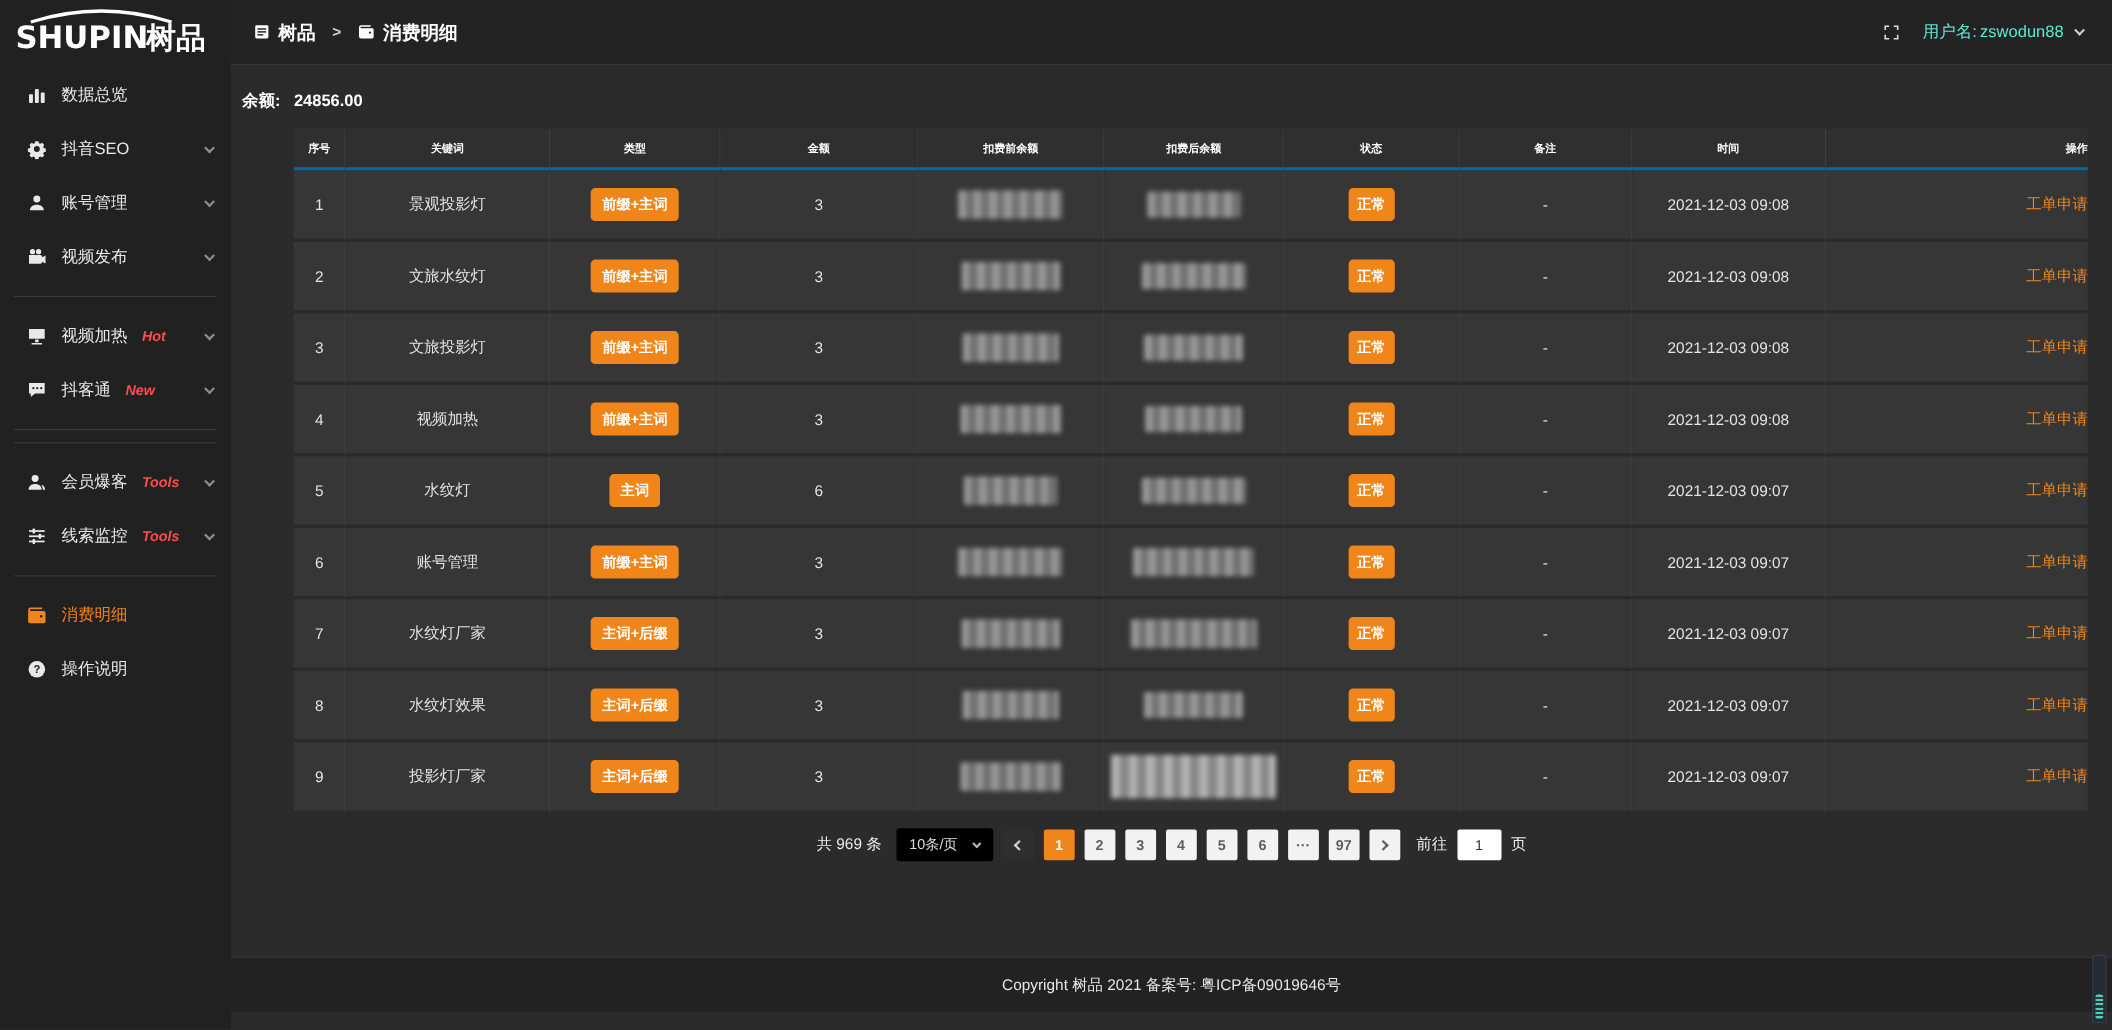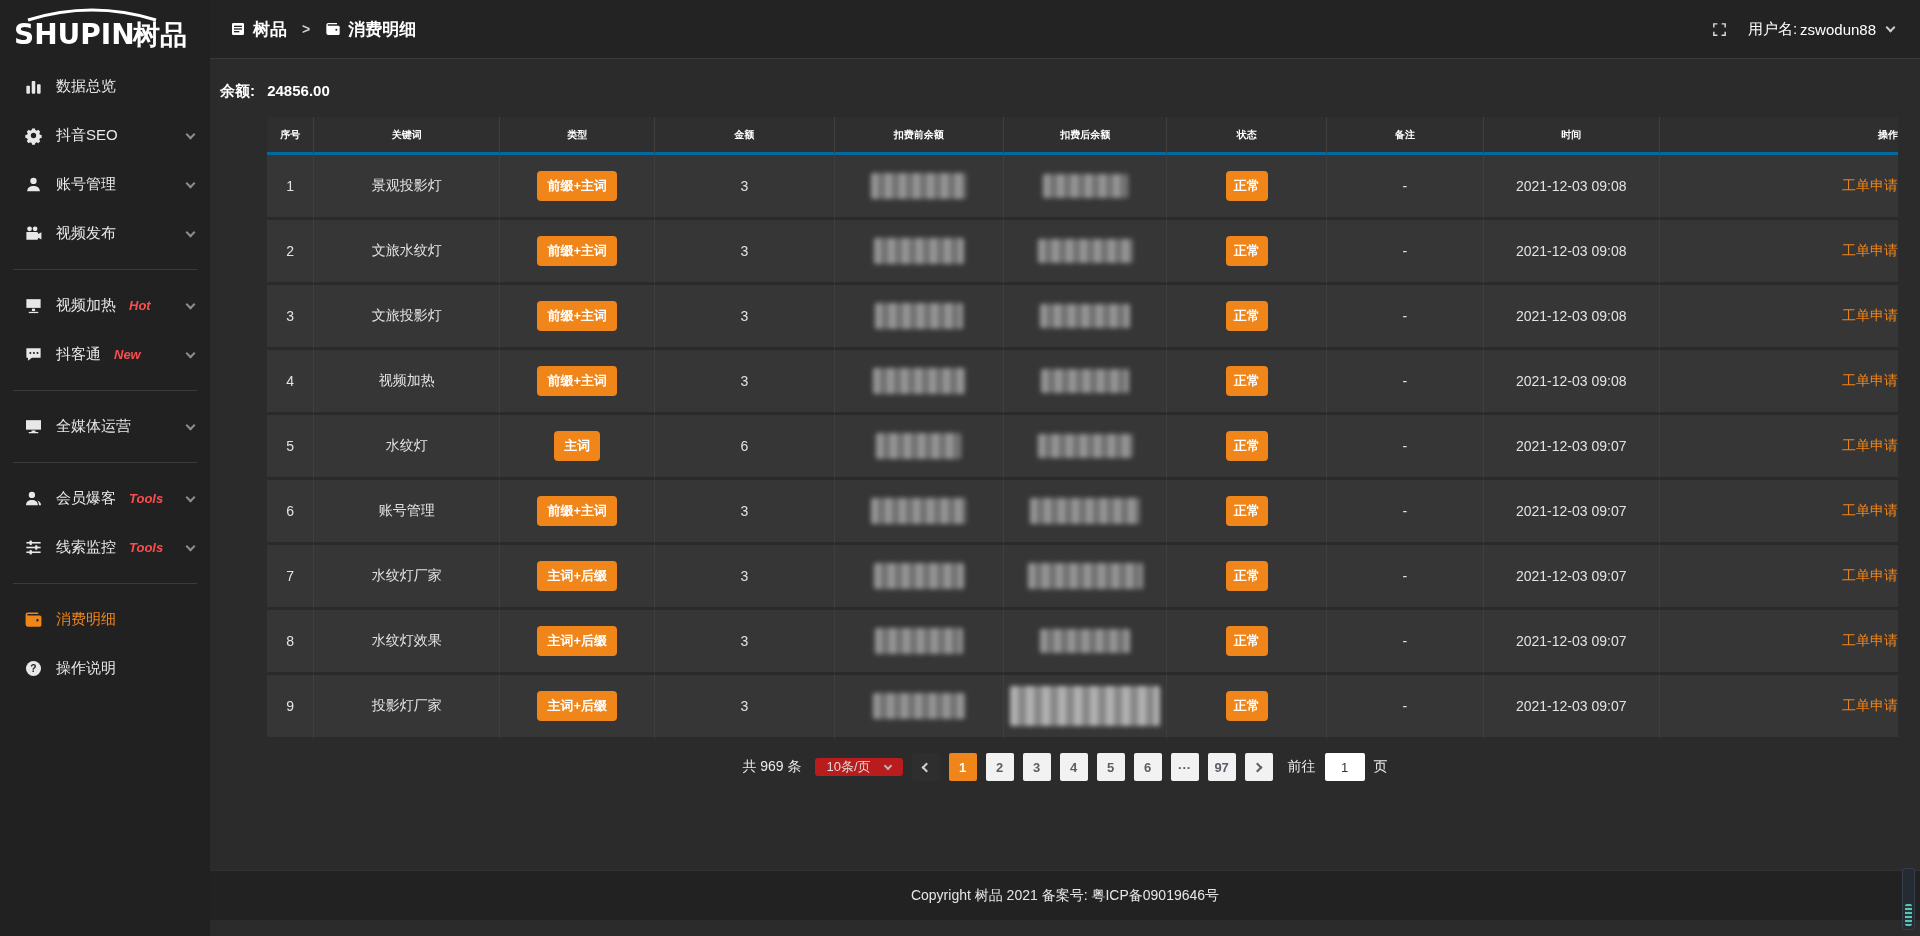--- a/index.html
+++ b/index.html
@@ -28,21 +28,21 @@
   .chev-left{transform:rotate(135deg);margin-left:2px;}
   .chev-right{transform:rotate(-45deg);margin-right:2px;}
   
   .topbar{position:absolute;left:210px;top:0;right:0;height:59px;background:#232324;border-bottom:1px solid #3a3a3b;
     display:flex;align-items:center;justify-content:space-between;padding:0 26px 0 20px;z-index:2;}
   .breadcrumb{display:flex;align-items:center;gap:15px;font-size:17px;font-weight:bold;color:#fff;}
   .bc-item{display:inline-flex;align-items:center;gap:7px;cursor:pointer;}
   .bc-icon{display:inline-flex;}
   .bc-icon svg{width:16px;height:16px;}
   .bc-sep{color:#cfcfcf;font-size:14px;}
-  .topbar-right{display:flex;align-items:center;gap:20px;font-size:15px;color:#ffffff;}
+  .topbar-right{display:flex;align-items:center;gap:20px;font-size:15px;color:#5eead4;}
   .fs-icon{display:inline-flex;cursor:pointer;color:#e0e0e0;}
   .fs-icon svg{width:17px;height:17px;}
   .user-menu{display:inline-flex;align-items:center;gap:3px;cursor:pointer;}
   .user-chev{color:#cccccc;margin-left:8px;}
   
   .content{position:absolute;left:210px;top:60px;right:0;bottom:50px;background:#2b2b2c;overflow:hidden;}
   .balance{padding:22px 0 16px 10px;font-size:15px;color:#fff;font-weight:bold;}
   .balance-value{margin-left:8px;}
   .table-wrap{margin:0 22px 0 57px;}
   .data-table{width:100%;border-collapse:separate;border-spacing:0;table-layout:fixed;}
@@ -56,21 +56,21 @@
   .status-badge{padding:6px 8px;}
   .action-link{color:var(--accent);cursor:pointer;font-size:14px;}
   .blur{display:inline-block;vertical-align:middle;border-radius:2px;filter:blur(2.5px);opacity:.8;
     background:repeating-linear-gradient(90deg,#b0b0b0 0 7px,#7e7e7e 7px 14px),
                repeating-linear-gradient(0deg,rgba(205,205,205,.5) 0 6px,rgba(90,90,90,.5) 6px 12px);}
   .blur.light{background:repeating-linear-gradient(90deg,#d2d2d2 0 8px,#9a9a9a 8px 16px),
                repeating-linear-gradient(0deg,rgba(235,235,235,.5) 0 7px,rgba(145,145,145,.5) 7px 14px);}
   
   .pagination{margin-top:13px;display:flex;align-items:center;justify-content:center;gap:9px;font-size:14px;color:#ebebeb;}
   .pg-total{margin-right:4px;}
-  .page-size{background:#b91c1c;height:18px;padding:0 12px;border-radius:3px;display:inline-flex;align-items:center;gap:14px;
+  .page-size{background:#000000;height:30px;padding:0 12px;border-radius:3px;display:inline-flex;align-items:center;gap:14px;
     font-size:13px;color:#dddddd;cursor:pointer;}
   .sel-chev{color:#b5b5b5;width:6px;height:6px;}
   .pages{display:inline-flex;gap:9px;}
   .page-btn{min-width:28px;height:28px;border:none;background:#f2f2f2;color:#5a5e66;border-radius:2px;font-size:13px;
     font-weight:bold;display:inline-flex;align-items:center;justify-content:center;cursor:pointer;font-family:inherit;padding:0 5px;}
   .page-btn.prev{background:#2e2e2f;color:#cfcfcf;}
   .page-btn.active{background:var(--accent);color:#fff;}
   .goto{display:inline-flex;align-items:center;gap:9px;margin-left:6px;}
   .goto-input{width:40px;height:28px;border:none;border-radius:2px;background:#fff;color:#333;text-align:center;
     font-size:13px;font-family:inherit;}
@@ -175,34 +175,20 @@
             </g>
           </svg>
         </span>
         <span class="nav-label">抖客通</span>
         <span class="nav-tag" style="color: rgb(251, 77, 79);">New</span>
         <span class="nav-chev">
           <span class="chev chev-down"></span>
         </span>
       </div>
       <div class="nav-divider"></div>
-      <div class="nav-item">
-        <span class="nav-icon">
-          <svg viewBox="0 0 24 24">
-            <g fill="currentColor">
-              <path d="M2.5 4h19v12h-19z"></path>
-              <path d="M9.5 17h5v2h3.5v1.6h-12V19h3.5z"></path>
-            </g>
-          </svg>
-        </span>
-        <span class="nav-label">全媒体运营</span>
-        <span class="nav-chev">
-          <span class="chev chev-down"></span>
-        </span>
-      </div>
       <div class="nav-divider"></div>
       <div class="nav-item">
         <span class="nav-icon">
           <svg viewBox="0 0 24 24">
             <g fill="currentColor">
               <circle cx="10" cy="7.5" r="4"></circle>
               <path d="M2.5 20.5c0-4.1 3.3-6.5 7.5-6.5s7.5 2.4 7.5 6.5z"></path>
               <path d="M16.8 14.4c2.8.7 4.7 2.9 4.7 6.1h-2.6c0-2.4-.8-4.5-2.1-6.1z"></path>
             </g>
           </svg>

